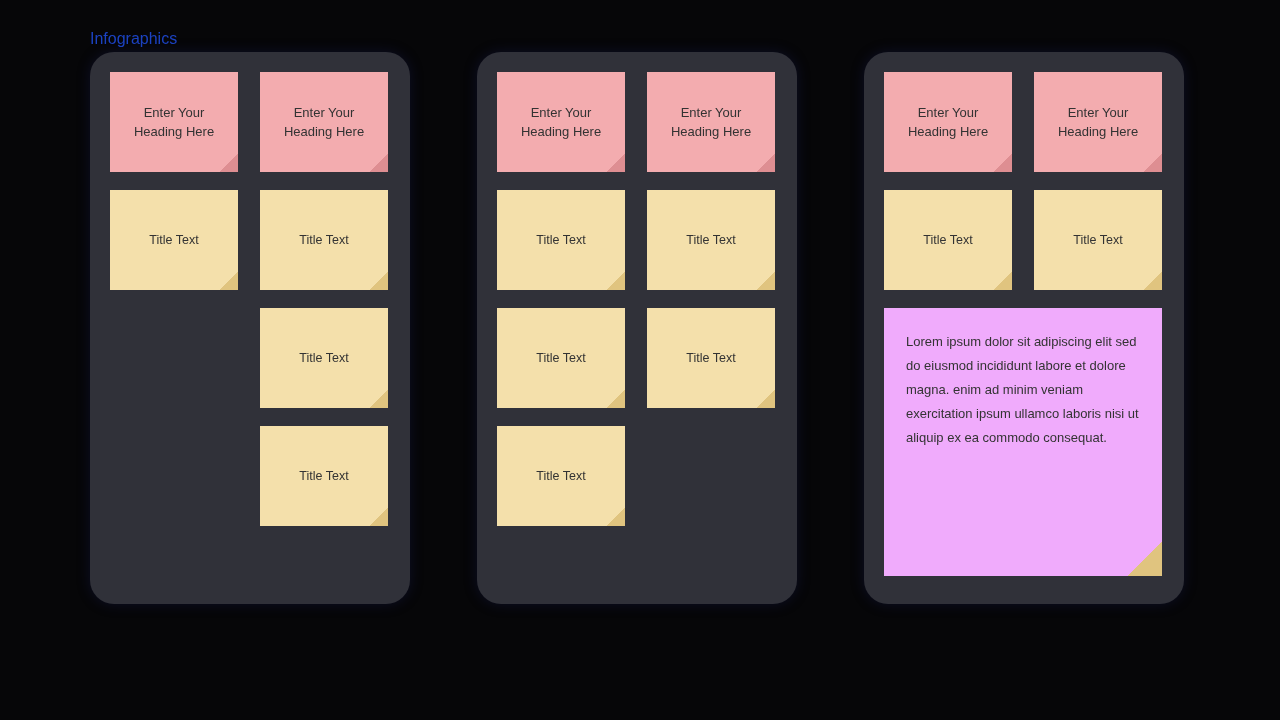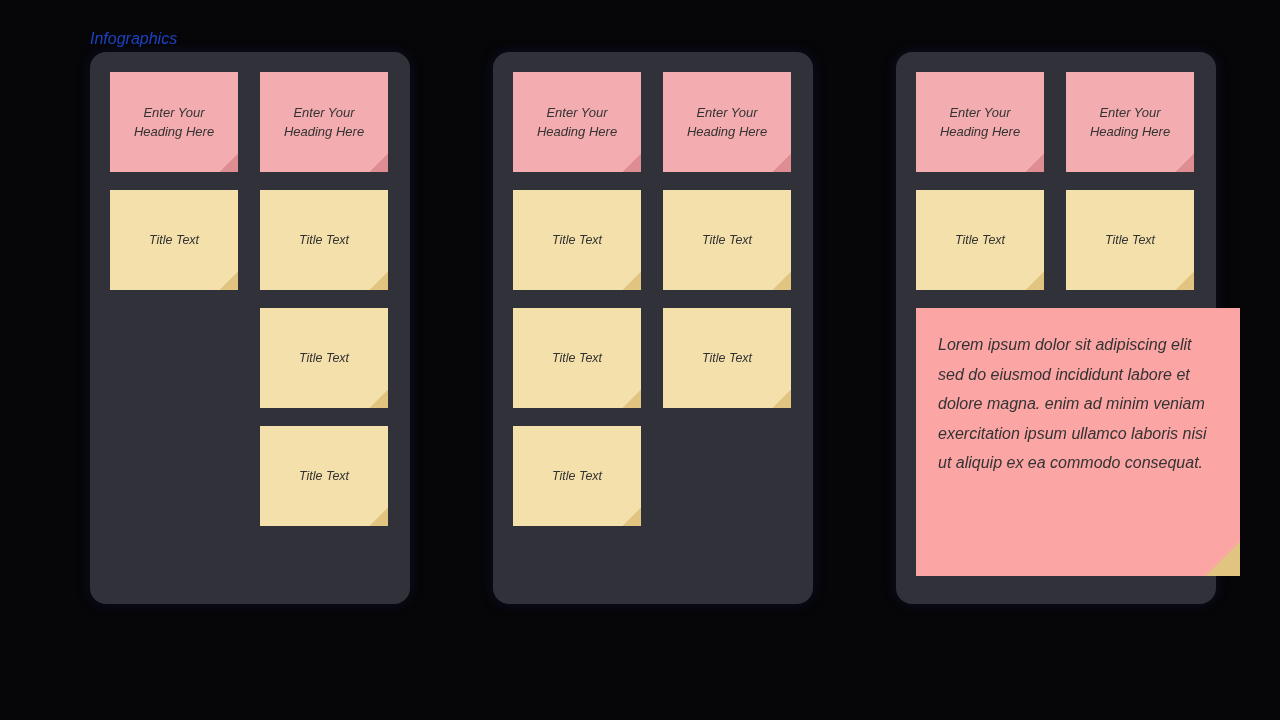--- a/index.html
+++ b/index.html
@@ -1,39 +1,39 @@
 <!DOCTYPE html>
 <html><head>
 <meta charset="utf-8">
 <style>
   * { box-sizing: border-box; margin: 0; padding: 0; }
   html, body { width: 1280px; height: 720px; background: #060608; font-family: Arial, Helvetica, sans-serif; overflow: hidden; }
-  .slide { position: relative; width: 1280px; height: 720px; padding: 30px 64px 0 90px; font-style: italic; }
+  .slide { position: relative; width: 1280px; height: 720px; padding: 30px 96px 0 90px; }
   .eyebrow { color: #1c43c3; font-size: 16px; margin-bottom: 4px; }
   .title   { color: #ffffff; font-size: 32px; font-weight: 800; letter-spacing: .5px; margin-bottom: 22px; }
   .columns { display: flex; justify-content: space-between; gap: 40px; }
-  .panel   { width: 320px; height: 552px; background: #303139; border-radius: 16px; padding: 20px 20px 16px 20px; box-shadow: 0 0 14px rgba(30,40,120,.25); position: relative; }
+  .panel   { width: 320px; height: 552px; background: #303139; border-radius: 24px; padding: 20px 20px 16px 20px; box-shadow: 0 0 14px rgba(30,40,120,.25); position: relative; }
   .grid2   { display: grid; grid-template-columns: 1fr 1fr; grid-auto-rows: min-content; column-gap: 20px; row-gap: 18px; }
   .note    { position: relative; width: 128px; height: 100px; display: flex; align-items: center; justify-content: center; text-align: center; padding: 8px; }
   .note.pink   { background: #f3acaf; }
   .note.yellow { background: #f4e0ab; justify-content: center; }
   .note .txt { font-size: 12.5px; color: #333; line-height: 1.5; }
   .note .txt.h { font-size: 13px; }
   
   .note::after {
     content: ""; position: absolute; right: 0; bottom: 0; width: 18px; height: 18px;
     background: linear-gradient(135deg, transparent 49.5%, var(--fold) 50%);
   }
   .note::before {
     content: ""; position: absolute; right: 0; bottom: 0; width: 18px; height: 18px;
     background: linear-gradient(315deg, #303139 49.5%, transparent 50%);
   }
   .note.pink   { --fold: #de8e92; }
   .note.yellow { --fold: #e0c47f; }
-  .bignote { position: relative; width: 324px; height: 268px; background: #fca5a5; padding: 22px 22px 26px 22px; font-size: 16px; color: #333; line-height: 1.85; --fold:#e0c47f; }
+  .bignote { position: relative; width: 278px; height: 268px; background: #f0abfc; padding: 22px 22px 26px 22px; font-size: 13px; color: #333; line-height: 1.85; --fold:#e0c47f; }
   .bignote::after {
     content: ""; position: absolute; right: 0; bottom: 0; width: 34px; height: 34px;
     background: linear-gradient(135deg, transparent 49.5%, var(--fold) 50%);
   }
   .bignote::before {
     content: ""; position: absolute; right: 0; bottom: 0; width: 34px; height: 34px;
     background: linear-gradient(315deg, #303139 49.5%, transparent 50%);
   }
   
   .col1 .grid2 { grid-template-rows: repeat(4, auto); }

